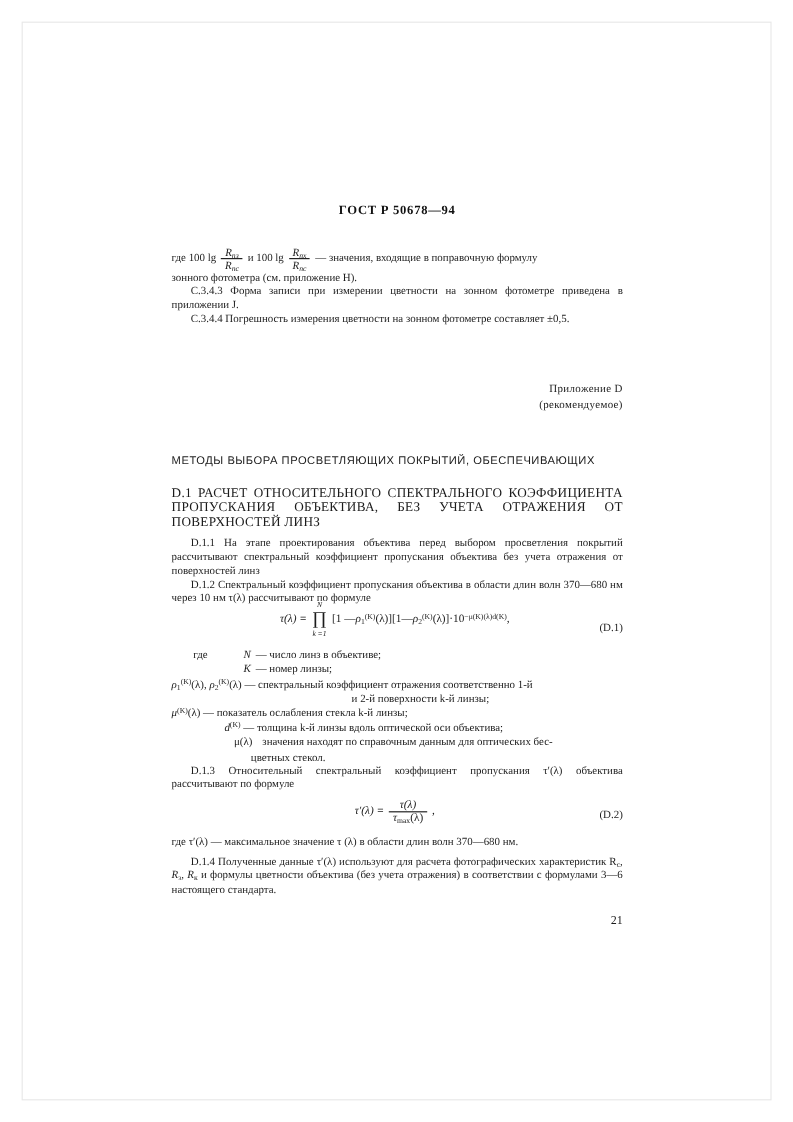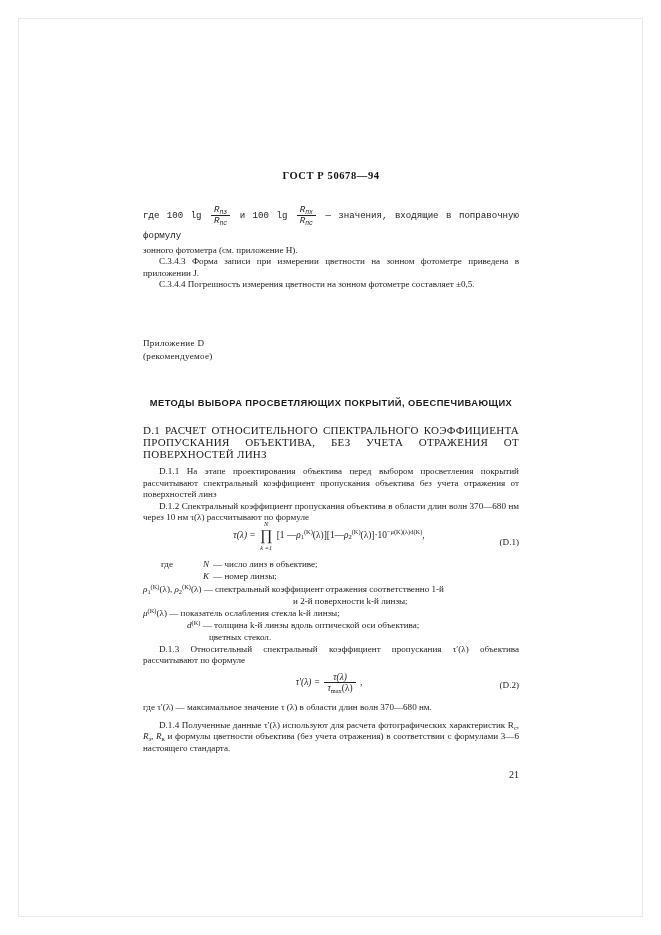--- a/index.html
+++ b/index.html
@@ -55,31 +55,31 @@
 
   .para-block { margin-bottom: 0px; }
 
   .gap-s { height: 6px; }
   .gap-m { height: 16px; }
   .gap-l { height: 34px; }
   .gap-xl { height: 46px; }
 
   
   .appendix-caption {
-    text-align: left;
+    text-align: right;
     font-size: 9.1px;
     line-height: 13px;
     letter-spacing: 0.3px;
   }
 
   
   .main-heading {
-    text-align: center;
+    text-align: left;
     font-size: 9.3px;
-    font-weight: bold;
+    font-weight: normal;
     line-height: 12.4px;
     letter-spacing: 0.45px;
     font-family: "Liberation Sans", "DejaVu Sans", sans-serif;
   }
   .sub-heading {
     font-size: 11px;
     line-height: 11.8px;
     text-align: justify;
     letter-spacing: 0.25px;
   }
@@ -175,21 +175,21 @@
 </head>
 <body>
 
 <div id="scan-frame"></div>
 
 <div id="page">
 
   <div class="doc-header">ГОСТ Р 50678—94</div>
 
   <div class="para-block">
-    <div class="line" style="text-align:justify; line-height:19px;font-family:Liberation Mono, monospace;">
+    <div class="line" style="text-align:justify; line-height:19px;">
       <span>где 100 lg</span>
       <span class="inline-frac-wrap">
         <span class="frac">
           <span class="num ital"><span>R</span><sub>пз</sub></span>
           <span class="den ital"><span>R</span><sub>пс</sub></span>
         </span>
       </span>
       <span>и</span>
       <span>100 lg</span>
       <span class="inline-frac-wrap">
@@ -259,20 +259,24 @@
     <div class="def-line">
       <span class="sym"><span class="ital">μ</span><sup>(K)</sup><span>(λ)</span></span>
       <span>—  показатель ослабления стекла k-й линзы;</span>
     </div>
 
     <div class="def-line" style="padding-left:44px;">
       <span class="sym"><span class="ital">d</span><sup>(K)</sup></span>
       <span>— толщина k-й линзы вдоль оптической оси объектива;</span>
     </div>
 
+    <div class="def-line" style="padding-left:52px;">
+      <span class="sym">μ(λ)</span>
+      <span style="padding-left:6px;">значения находят по справочным данным для оптических бес-</span>
+    </div>
     <div class="def-line" style="padding-left:66px;">цветных стекол.</div>
   </div>
 
   <p class="indent">D.1.3 Относительный спектральный коэффициент пропускания  τ′(λ) объектива рассчитывают по формуле</p>
 
   <div class="gap-s"></div>
 
   <div class="formula-row">
     <div class="formula-body">
       <span class="ital">τ′(λ)  =</span>

